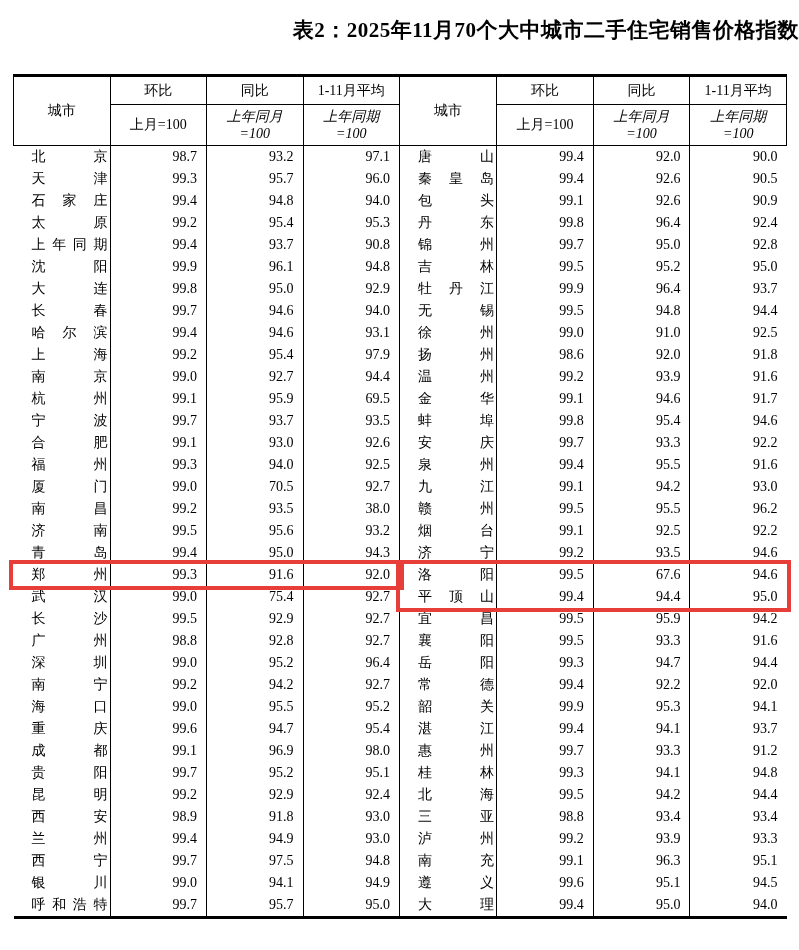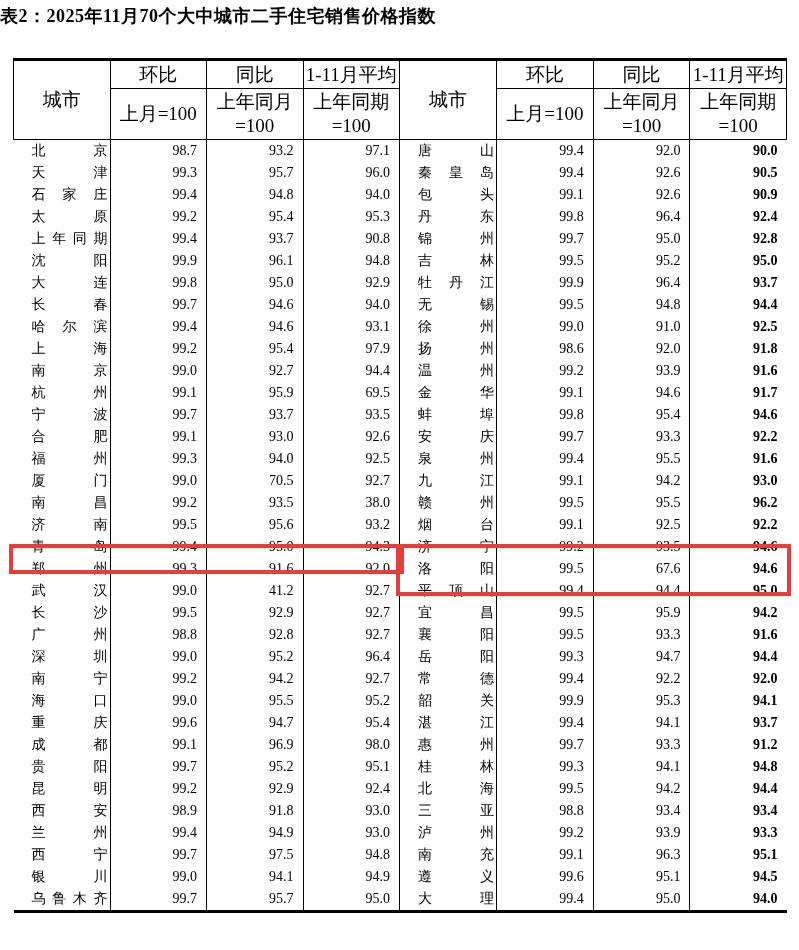--- a/index.html
+++ b/index.html
@@ -3,62 +3,62 @@
 <meta charset="utf-8">
 <style>
   html, body { margin: 0; padding: 0; }
   body {
     width: 799px; height: 950px;
     background: #ffffff; color: #000;
     font-family: "Liberation Serif", "DejaVu Serif", serif;
     overflow: hidden;
   }
   .title {
-    text-align: left;
+    text-align: right;
     font-weight: 700;
-    font-size: 18px;
-    padding-top: 4px;
+    font-size: 21px;
+    padding-top: 16px;
     letter-spacing: 0.5px;
   }
   .table-wrapper {
     position: relative;
     width: 774px;
     margin: 30px auto 0 13px;
     display: flex;
   }
   table {
     border-collapse: collapse;
     table-layout: fixed;
     width: 387px;
     border-top: 3px solid #000;
     border-bottom: 3px solid #000;
   }
   col.c-city { width: 25%; }
   col.c-num  { width: 25%; }
   th {
     font-weight: 400;
-    font-size: 19px;
+    font-size: 14px;
     text-align: center;
     vertical-align: middle;
     line-height: 1.25;
   }
   tr.h1 th { height: 25px; }
   tr.h2 th { height: 38px; }
-  th.wrap2 { white-space: pre-line; }
+  th.wrap2 { white-space: pre-line; font-style: italic; }
   td {
     font-size: 14px;
     height: 22px;
     padding: 0;
     vertical-align: middle;
     line-height: 1;
   }
   th, td { border-right: 1px solid #000; }
   thead th { border-bottom: 1px solid #000; }
   table.t-left th.city-h { border-left: 1px solid #000; }
-  table.t-right td.last { border-right: none; font-weight: bold; }
+  table.t-right td.last { border-right: none; }
   td.num { text-align: right; padding-right: 9px;
            font-family: "Liberation Serif", "DejaVu Serif", serif; }
   td.city { padding-left: 18px; }
   .city-name {
     display: inline-block;
     width: 76px;
     text-align: justify;
     text-align-last: justify;
     text-justify: inter-character;
   }
@@ -217,21 +217,21 @@
         </tr>
         <tr>
           <td class="city"><span class="city-name">郑州</span></td>
           <td class="num">99.3</td>
           <td class="num">91.6</td>
           <td class="num">92.0</td>
         </tr>
         <tr>
           <td class="city"><span class="city-name">武汉</span></td>
           <td class="num">99.0</td>
-          <td class="num">41.2</td>
+          <td class="num">75.4</td>
           <td class="num">92.7</td>
         </tr>
         <tr>
           <td class="city"><span class="city-name">长沙</span></td>
           <td class="num">99.5</td>
           <td class="num">92.9</td>
           <td class="num">92.7</td>
         </tr>
         <tr>
           <td class="city"><span class="city-name">广州</span></td>
@@ -299,21 +299,21 @@
           <td class="num">97.5</td>
           <td class="num">94.8</td>
         </tr>
         <tr>
           <td class="city"><span class="city-name">银川</span></td>
           <td class="num">99.0</td>
           <td class="num">94.1</td>
           <td class="num">94.9</td>
         </tr>
         <tr>
-          <td class="city"><span class="city-name">乌鲁木齐</span></td>
+          <td class="city"><span class="city-name">呼和浩特</span></td>
           <td class="num">99.7</td>
           <td class="num">95.7</td>
           <td class="num">95.0</td>
         </tr>
       </tbody>
   </table>
 
   <table class="t-right">
     <colgroup>
       <col class="c-city">

